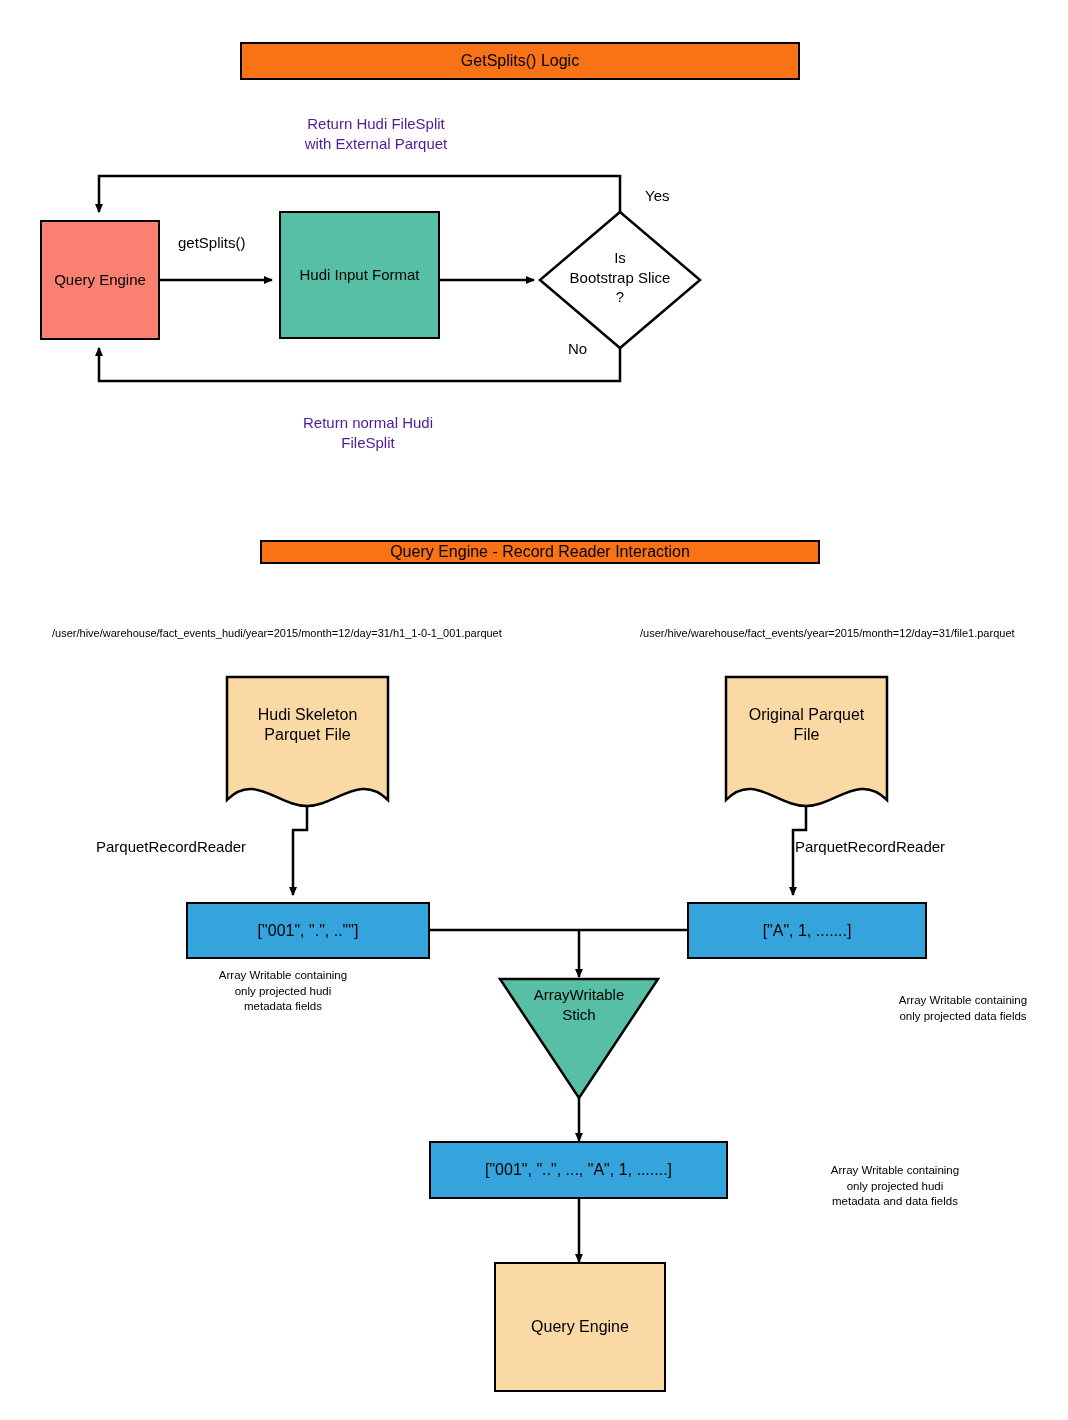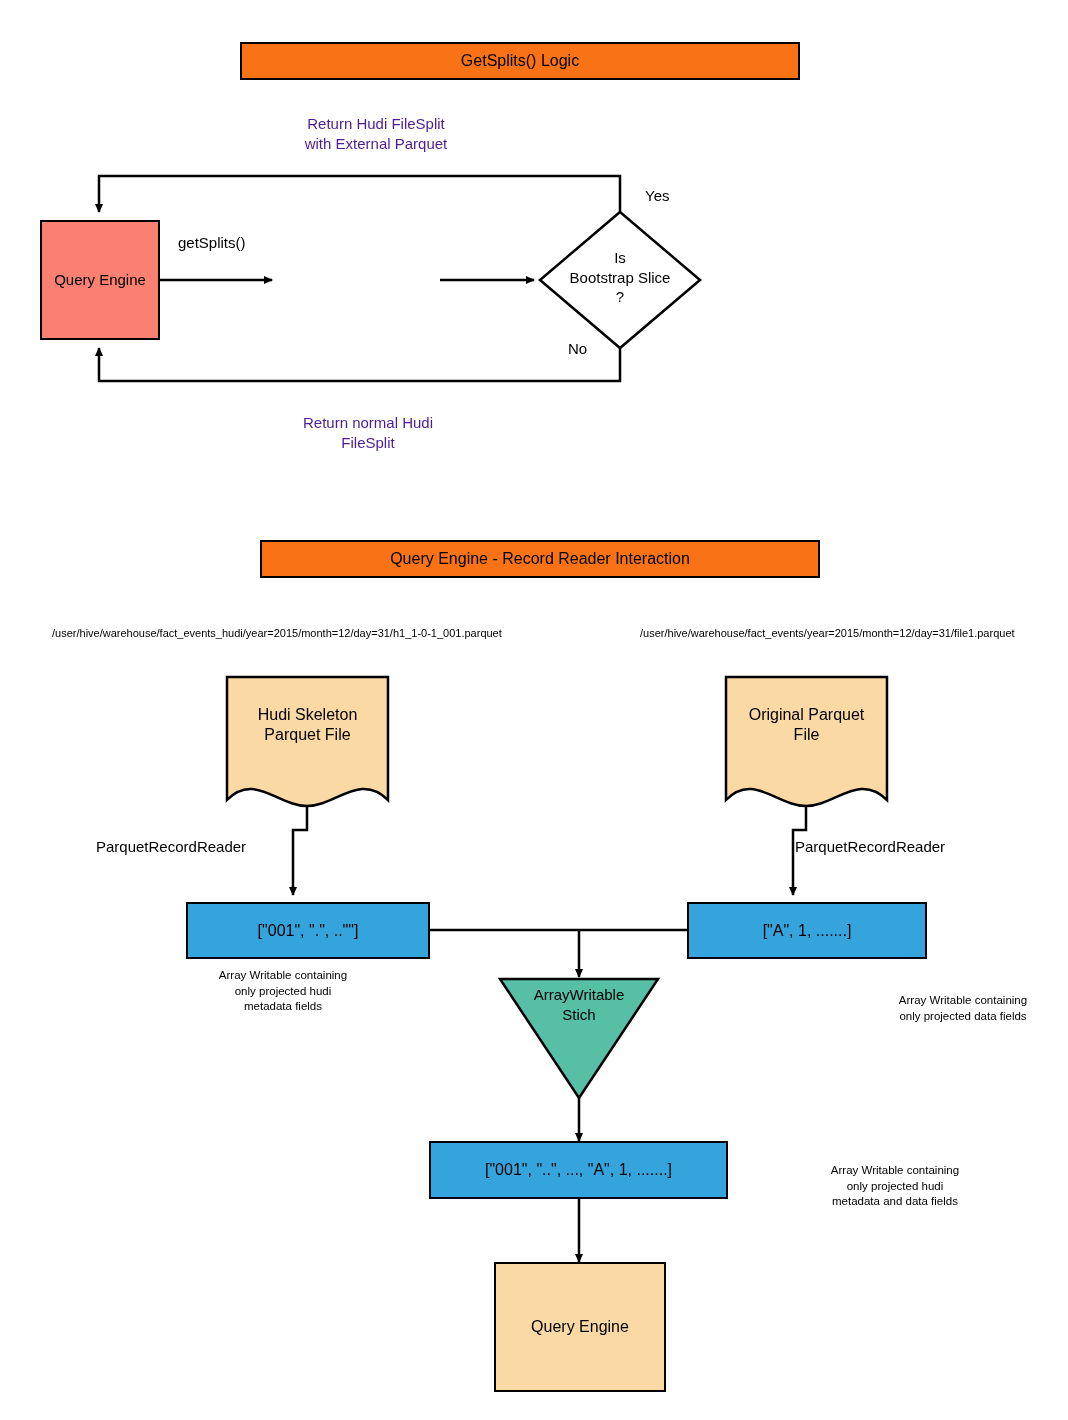--- a/index.html
+++ b/index.html
@@ -150,31 +150,32 @@
 
   <div class="plain-label" style="left:268px; top:114px; width:216px;">Return Hudi FileSplit
 with External Parquet</div>
 
   <div class="side-label" style="left:645px; top:187px;">Yes</div>
 
   <div class="node box-red" style="left:40px; top:220px; width:120px; height:120px;">Query Engine</div>
 
   <div class="side-label" style="left:178px; top:226px;margin-top:8px;">getSplits()</div>
 
+  <div class="node box-teal" style="left:279px; top:211px; width:161px; height:128px;">Hudi Input Format</div>
 
   <div class="tri-text" style="left:540px; top:248px; width:160px;">Is
 Bootstrap Slice
 ?</div>
 
   <div class="side-label" style="left:568px; top:340px;">No</div>
 
   <div class="plain-label" style="left:258px; top:413px; width:220px;">Return normal Hudi
 FileSplit</div>
 
-  <div class="node title-bar" style="left:260px; top:540px; width:560px; height:38px;">Query Engine - Record Reader Interaction</div>
+  <div class="node title-bar" style="left:260px; top:540px; width:560px; height:24px;">Query Engine - Record Reader Interaction</div>
 
   <div class="path-label" style="left:52px; top:627px;">/user/hive/warehouse/fact_events_hudi/year=2015/month=12/day=31/h1_1-0-1_001.parquet</div>
 
   <div class="path-label" style="left:640px; top:627px;">/user/hive/warehouse/fact_events/year=2015/month=12/day=31/file1.parquet</div>
 
   <div class="doc-text" style="left:726px; top:705px; width:161px;">Original Parquet
 File</div>
 
   <div class="doc-text" style="left:227px; top:705px; width:161px;">Hudi Skeleton
 Parquet File</div>

